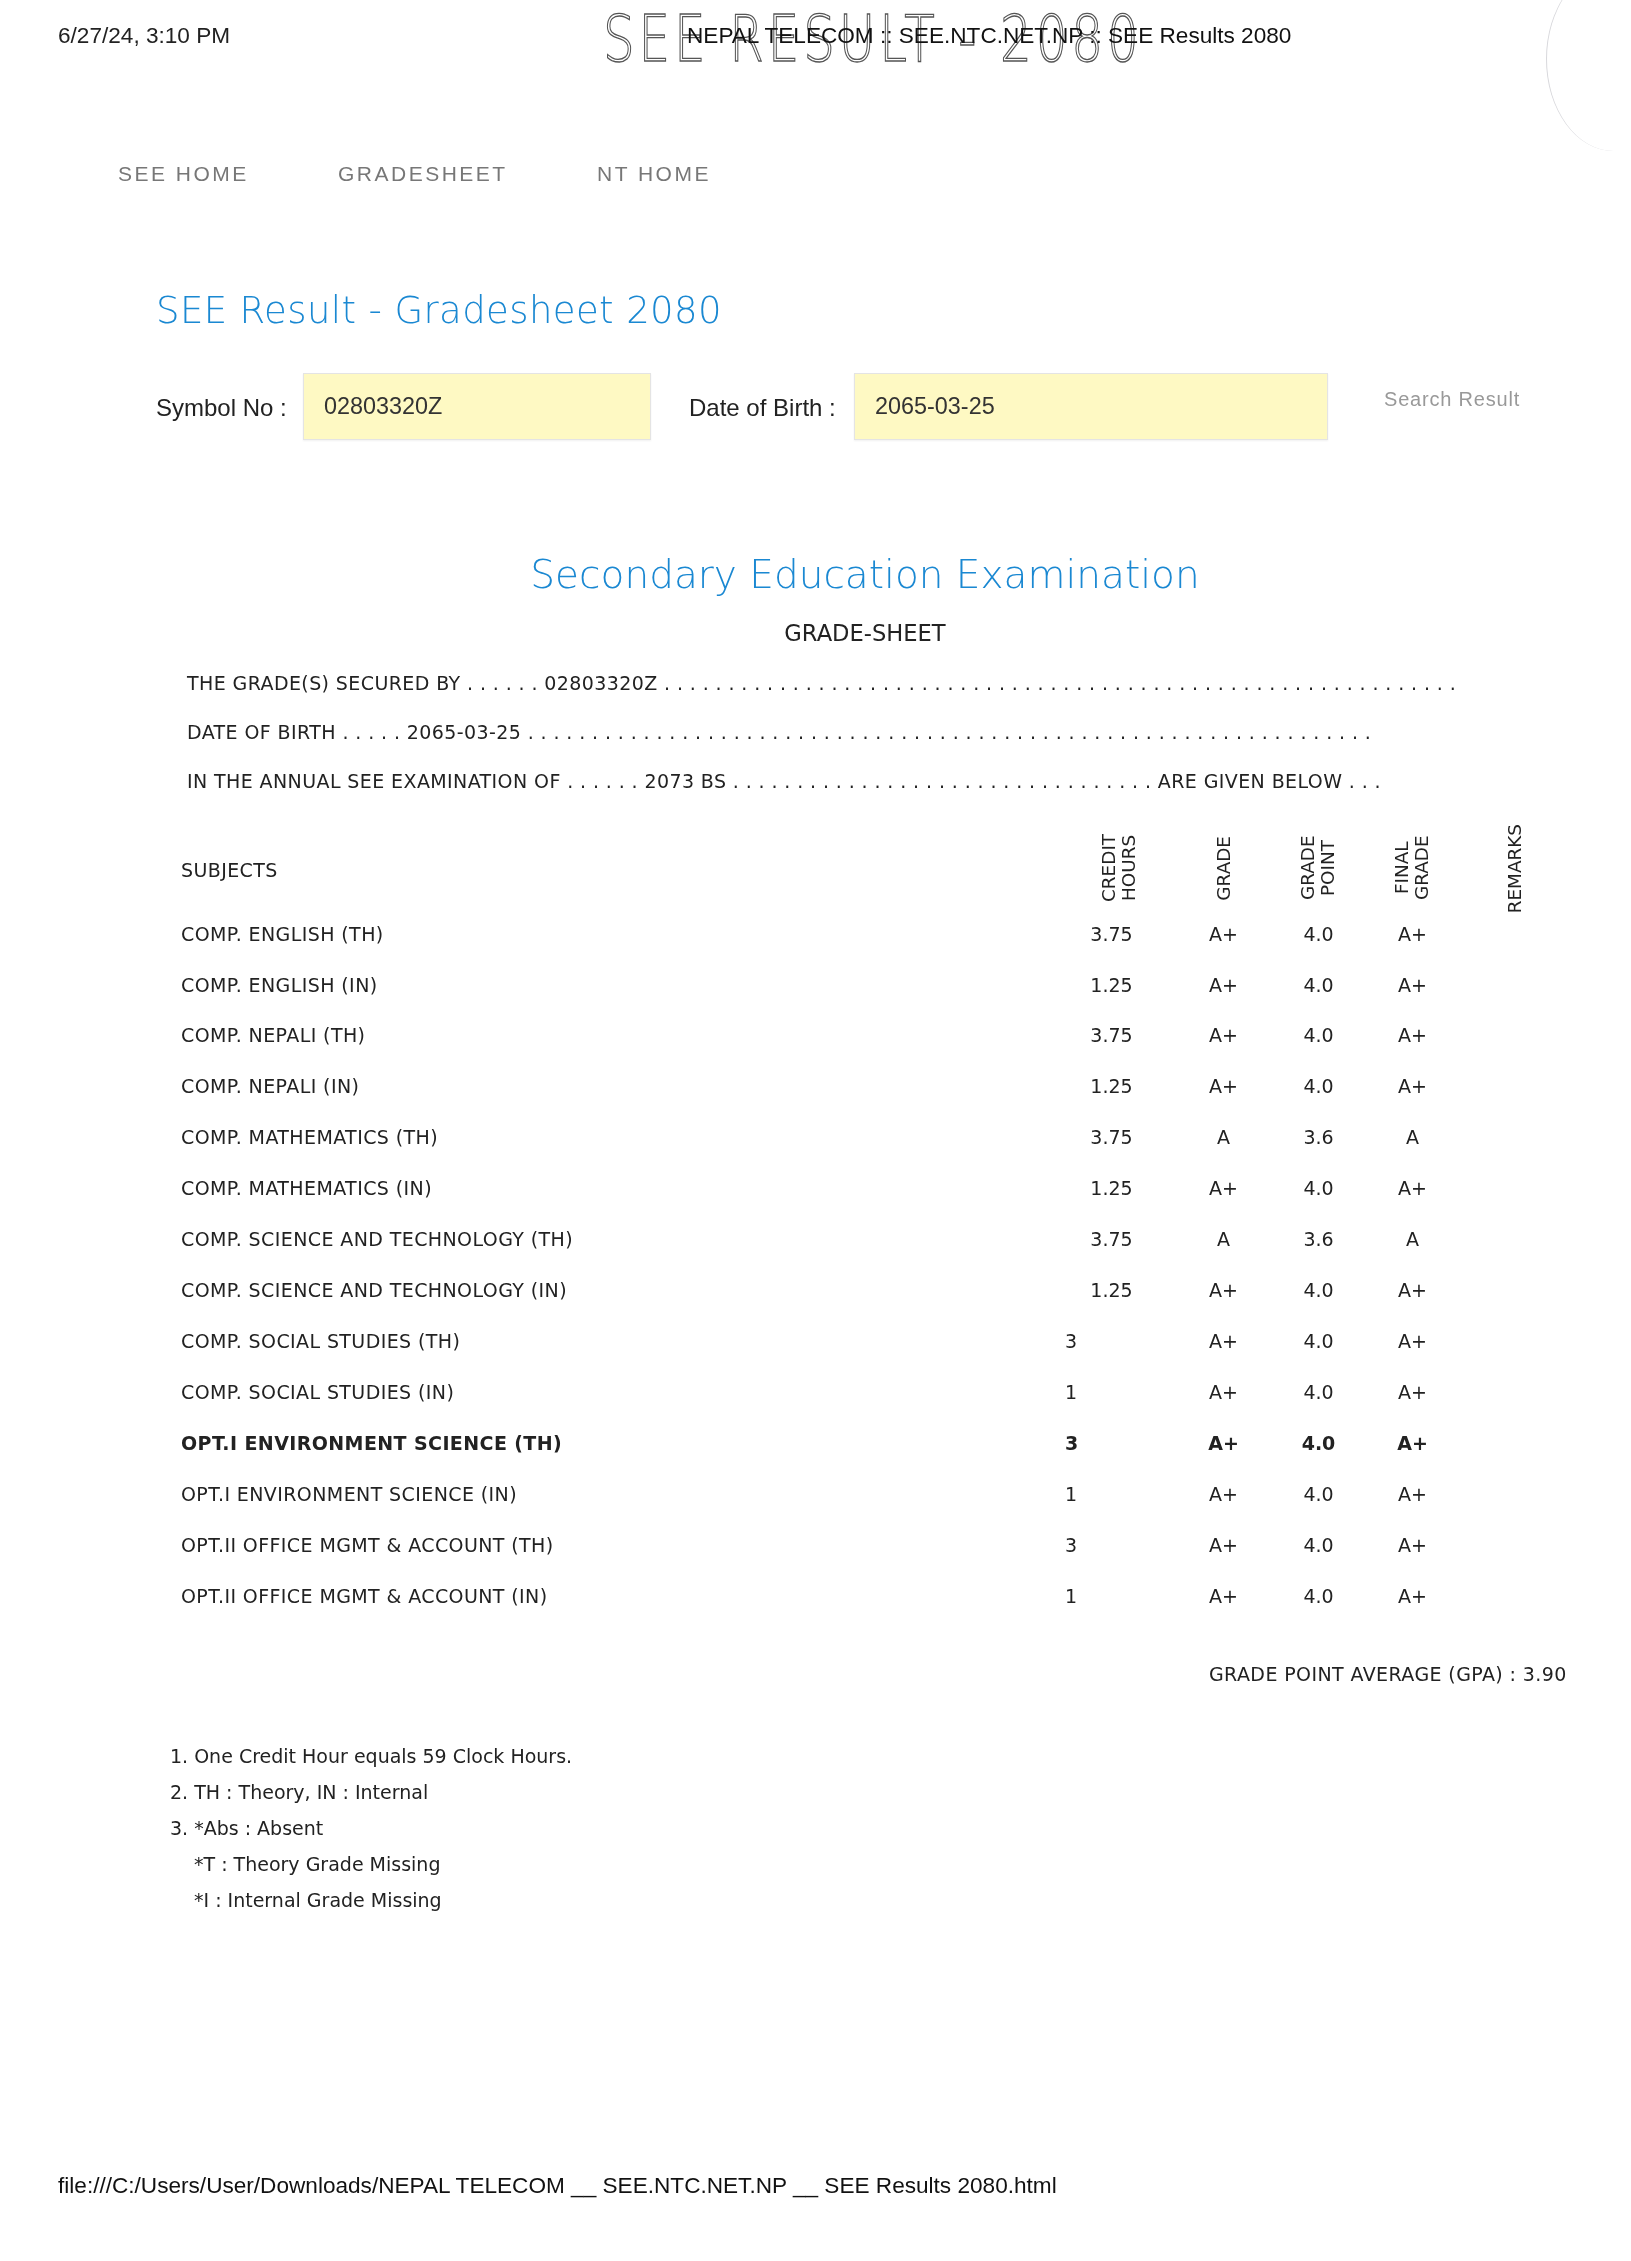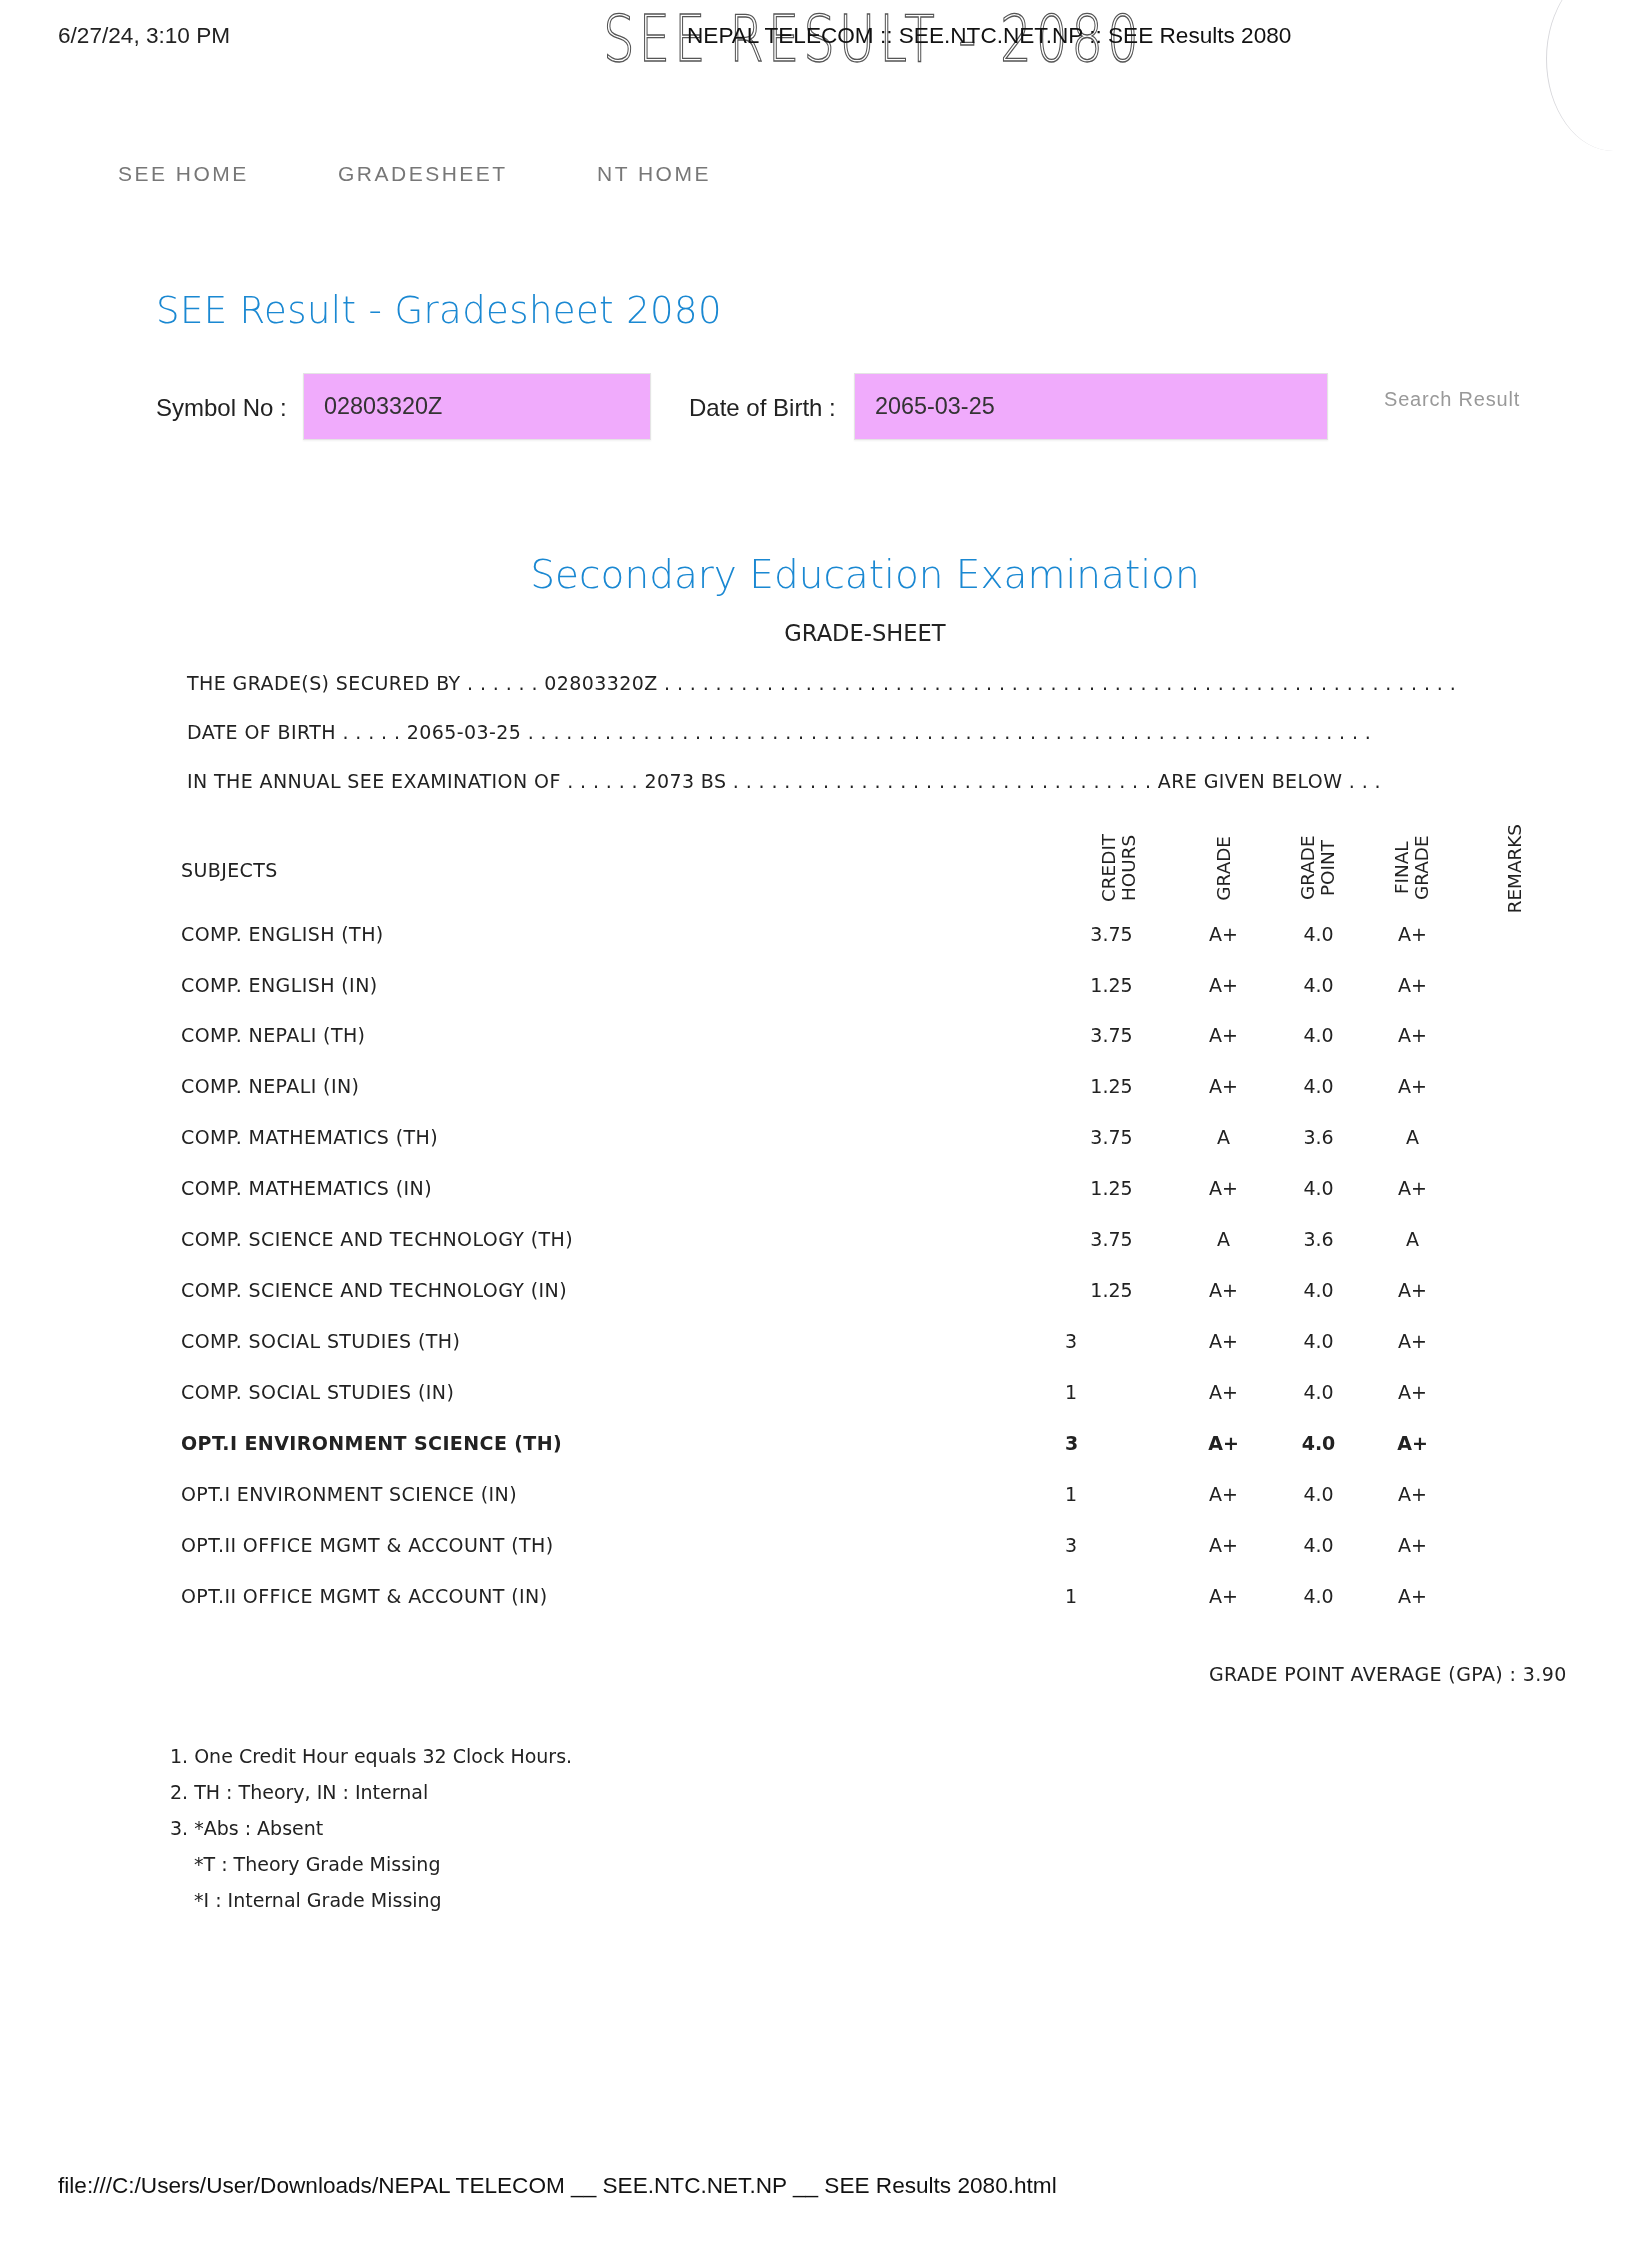--- a/index.html
+++ b/index.html
@@ -7,21 +7,21 @@
          font-family:"Liberation Sans", sans-serif; color:#222; }
   .abs { position:absolute; white-space:nowrap; }
   .print-date { left:58px; top:23.4px; font-size:22.6px; color:#222; }
   .watermark { left:603px; top:1.7px; font-size:64px; letter-spacing:5px; color:transparent;
                -webkit-text-stroke:1.3px #555; font-family:"DejaVu Sans", sans-serif; font-weight:200; transform:scaleX(0.78); transform-origin:left top; }
   .print-title { left:687px; top:23.4px; font-size:22.6px; color:#111; }
   .arc { right:-50px; top:-33px; width:134px; height:184px; border-left:1.7px solid #d8d8dc; border-radius:50%; }
   .nav a { position:absolute; top:162px; font-size:21px; letter-spacing:2.5px; color:#777; text-decoration:none; font-family:"Liberation Sans", sans-serif; }
   .page-title { left:156px; top:289px; font-size:37px; color:#1a88d2; font-family:"DejaVu Sans", sans-serif; font-weight:300; letter-spacing:0.4px; }
   .lbl { font-size:24px; color:#222;text-align:right; }
-  .field { position:absolute; border:0.8px solid #e4e4e4; background:#f0abfc; box-shadow:0 0.8px 1.7px rgba(0,0,0,0.06);
+  .field { position:absolute; border:0.8px solid #e4e4e4; background:#fef9c3; box-shadow:0 0.8px 1.7px rgba(0,0,0,0.06);
            font-size:23.4px; color:#333; padding:0 20px; box-sizing:border-box; line-height:65px; }
   .search-btn { left:1384px; top:388px; font-size:20px; color:#999; letter-spacing:0.8px; cursor:pointer; }
   .exam-title { left:0; width:1730px; top:552px; text-align:center; font-size:39px; color:#1a88d2; font-family:"DejaVu Sans", sans-serif; font-weight:300; }
   .sheet-title { left:0; width:1730px; top:620px; text-align:center; font-size:22.6px; color:#222; font-family:"DejaVu Sans", sans-serif; }
   .info { left:187px; font-size:19px; color:#222; font-family:"DejaVu Sans", sans-serif; letter-spacing:0.4px; }
   .th-subjects { left:181px; top:859px; font-size:19px; font-family:"DejaVu Sans", sans-serif; letter-spacing:0.4px; }
   .vhead { position:absolute; top:826px; height:84px; display:flex; align-items:center; justify-content:center; }
   .vhead span { writing-mode:vertical-rl; transform:rotate(180deg); font-size:18.4px; line-height:20px; text-align:center; font-family:"DejaVu Sans", sans-serif; color:#222; }
   .row { position:absolute; left:0; width:1631px; height:33px; font-family:"DejaVu Sans", sans-serif; font-size:19px; color:#222; }
   .row .subj { position:absolute; left:181px; letter-spacing:0.4px; }
@@ -175,21 +175,21 @@
     <span class="c" style="left:1065px; text-align:left; width:33px;">1</span>
     <span class="c" style="left:1190px;">A+</span>
     <span class="c" style="left:1285px;">4.0</span>
     <span class="c" style="left:1379px;">A+</span>
   </div>
 </div>
 
 <div class="abs gpa">GRADE POINT AVERAGE (GPA) : 3.90</div>
 
 <div>
-  <div class="abs note" style="top:1745px;">1. One Credit Hour equals 32 Clock Hours.</div>
+  <div class="abs note" style="top:1745px;">1. One Credit Hour equals 59 Clock Hours.</div>
   <div class="abs note" style="top:1781px;">2. TH : Theory, IN : Internal</div>
   <div class="abs note" style="top:1817px;text-align:right;">3. *Abs : Absent</div>
   <div class="abs note" style="top:1853px; left:194px;">*T : Theory Grade Missing</div>
   <div class="abs note" style="top:1889px; left:194px;">*I : Internal Grade Missing</div>
 </div>
 
 <div class="abs footer-path">file:///C:/Users/User/Downloads/NEPAL TELECOM __ SEE.NTC.NET.NP __ SEE Results 2080.html</div>
 
 
 </body></html>

